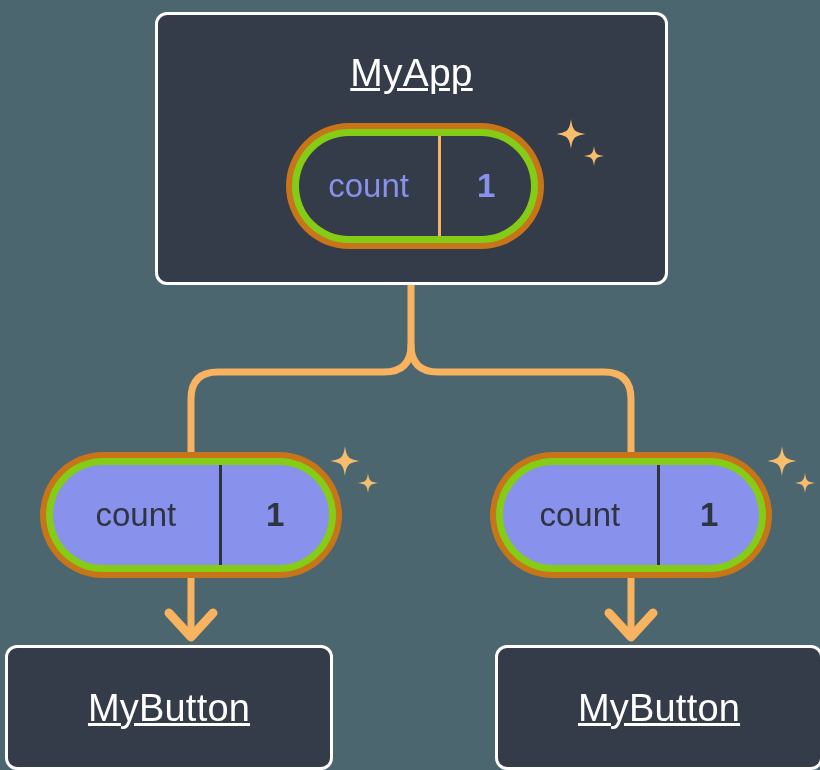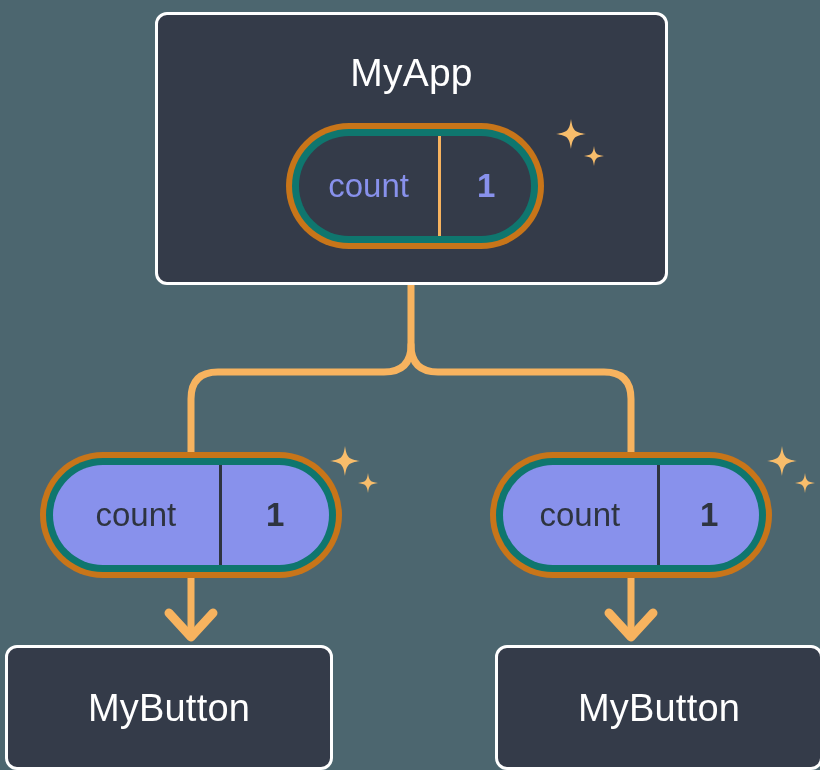--- a/index.html
+++ b/index.html
@@ -22,20 +22,21 @@
     display:flex;
     align-items:center;
     justify-content:center;
   }
   .panel-title{
     color:#ffffff;
     font-size:38px;
     font-weight:400;
     letter-spacing:0.2px;
     line-height:1;
+    text-decoration:underline;
   }
 
   
   #myapp-panel{
     left:155px;top:12px;width:513px;height:273px;
     display:block;
   }
   #myapp-title{
     position:absolute;left:0;right:0;top:38px;
     text-align:center;
@@ -48,21 +49,21 @@
     position:absolute;left:0;top:0;
     box-sizing:border-box;
     border-radius:999px;
     background:#c87519;              
     padding:6px;
     display:block;
   }
   .pill-inner{
     box-sizing:border-box;
     border-radius:999px;
-    background:#0f766e;              
+    background:#84cc16;              
     padding:7px;
     width:100%;height:100%;
   }
   .pill-body{
     box-sizing:border-box;
     border-radius:999px;
     width:100%;height:100%;
     display:flex;
     align-items:stretch;
     overflow:hidden;

